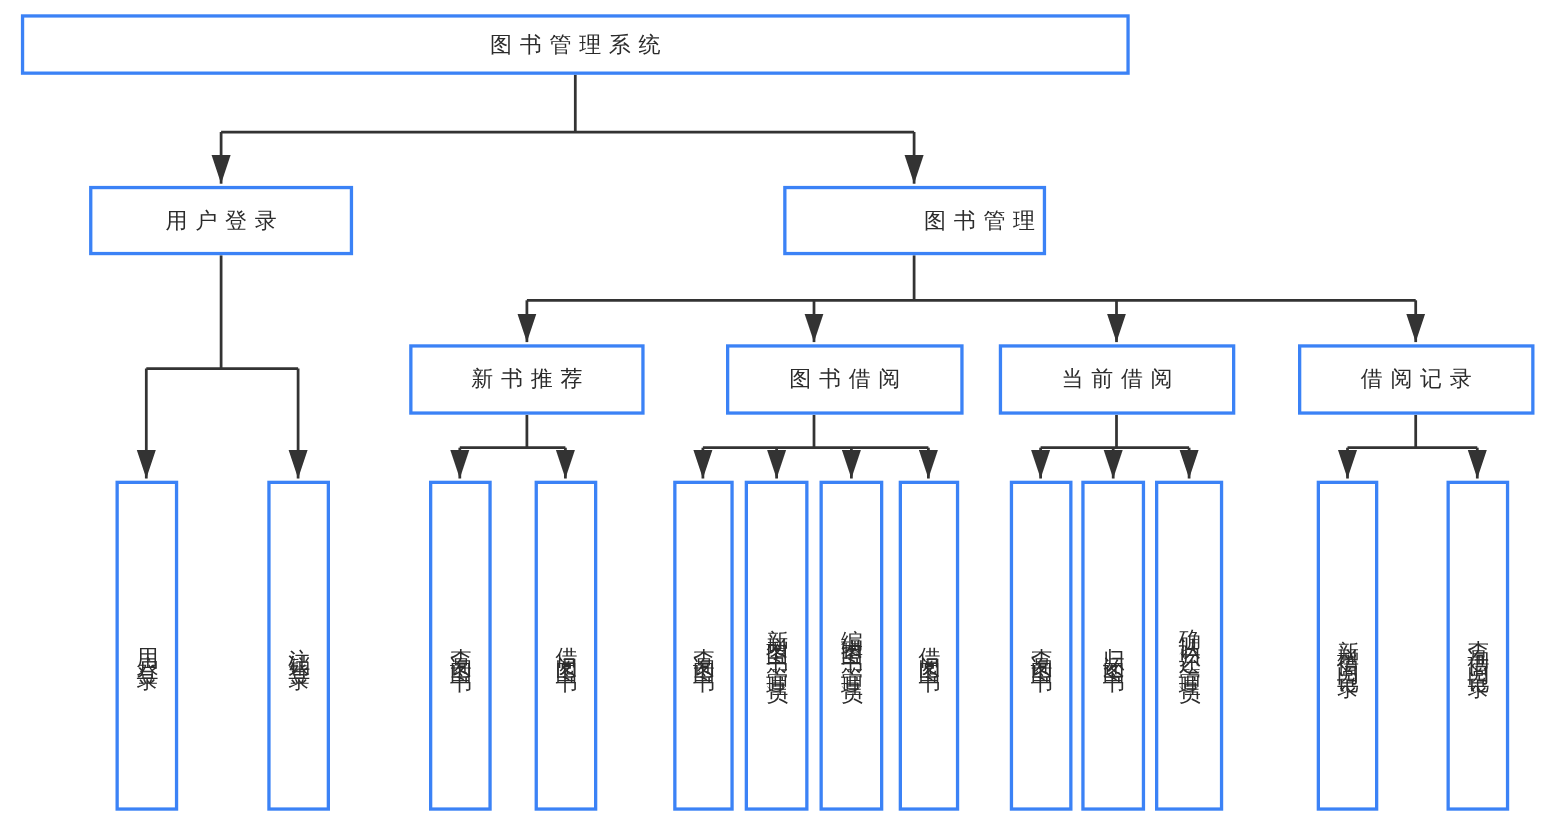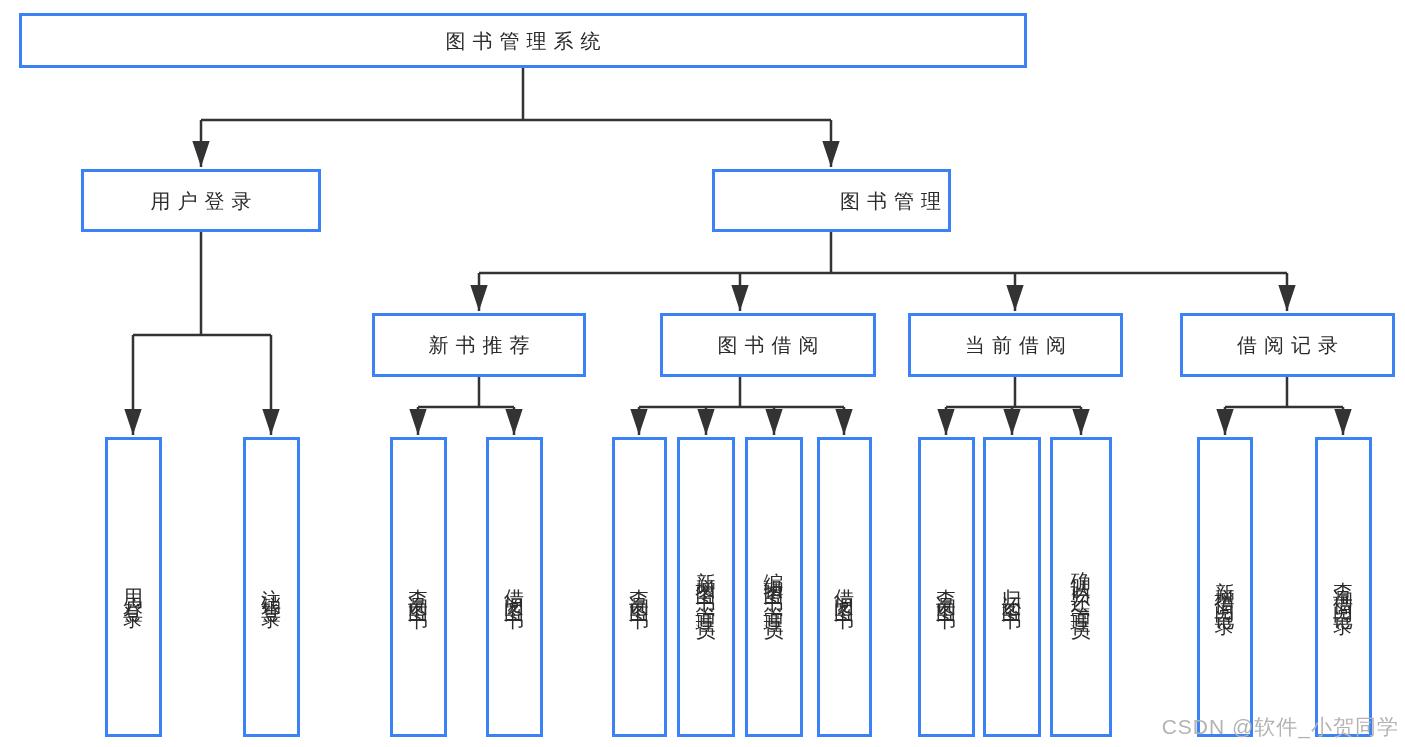--- a/index.html
+++ b/index.html
@@ -169,15 +169,14 @@
     <span class="v-label">确认归还（管理员）</span>
   </div>
 
   <div class="box" style="left:1197px; top:437px; width:56px; height:300px;">
     <span class="v-label">新增借阅记录</span>
   </div>
   <div class="box" style="left:1315px; top:437px; width:57px; height:300px;">
     <span class="v-label">查询借阅记录</span>
   </div>
 
-  <div id="watermark">CSDN @软件_小贺同学</div>
 
 </div>
 
 </body></html>

